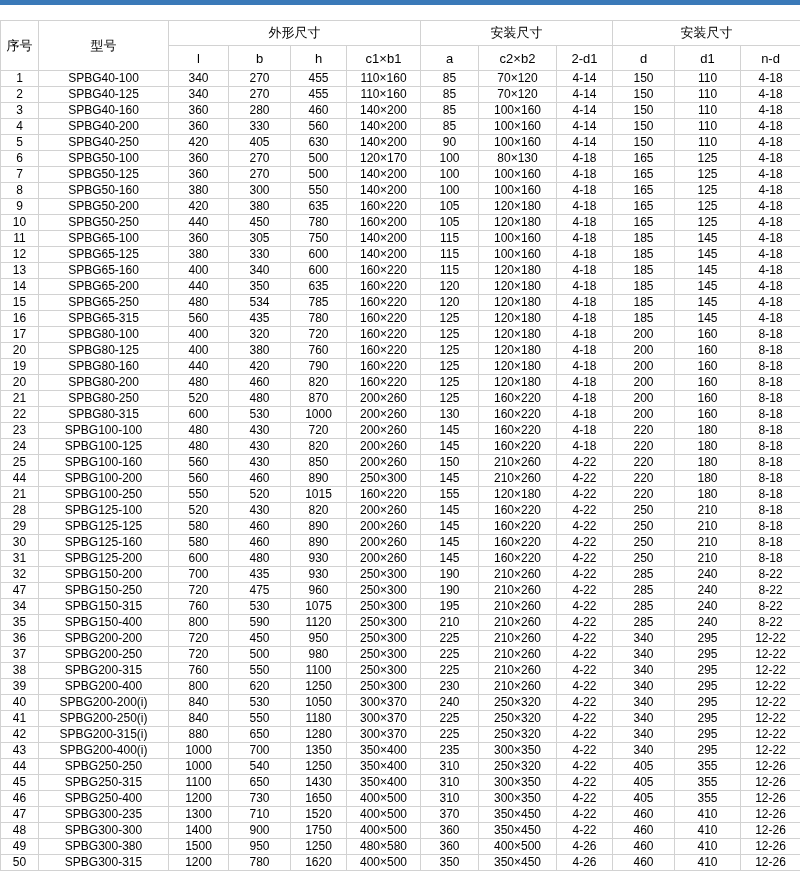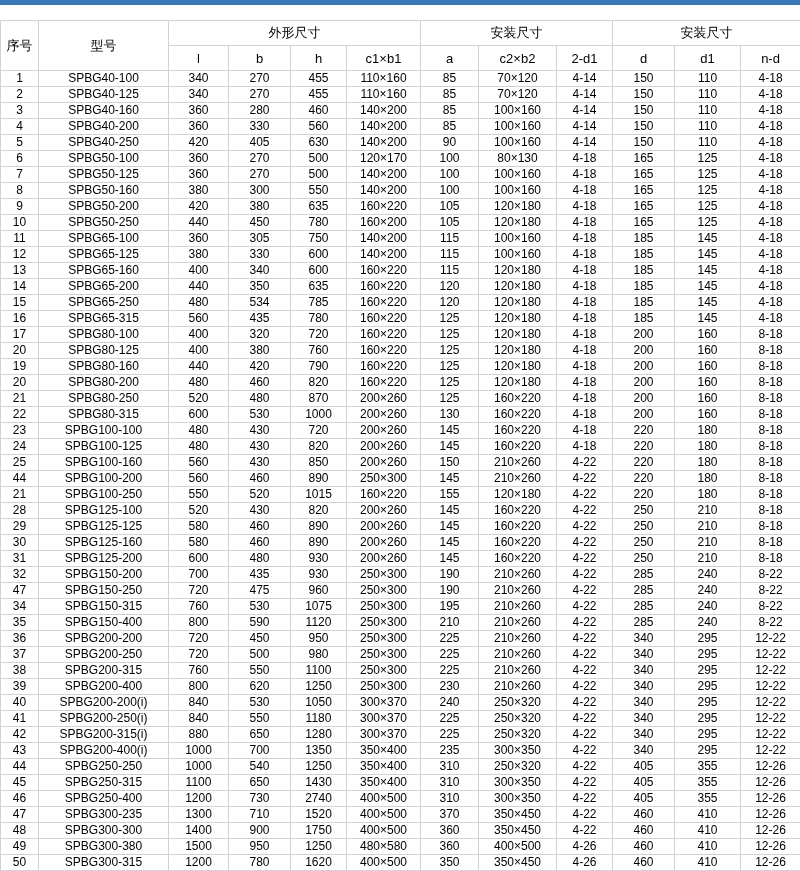--- a/index.html
+++ b/index.html
@@ -701,21 +701,21 @@
           <td>4-22</td>
           <td>405</td>
           <td>355</td>
           <td>12-26</td>
         </tr>
         <tr>
           <td>46</td>
           <td>SPBG250-400</td>
           <td>1200</td>
           <td>730</td>
-          <td>2740</td>
+          <td>1650</td>
           <td>400×500</td>
           <td>310</td>
           <td>300×350</td>
           <td>4-22</td>
           <td>405</td>
           <td>355</td>
           <td>12-26</td>
         </tr>
         <tr>
           <td>47</td>

